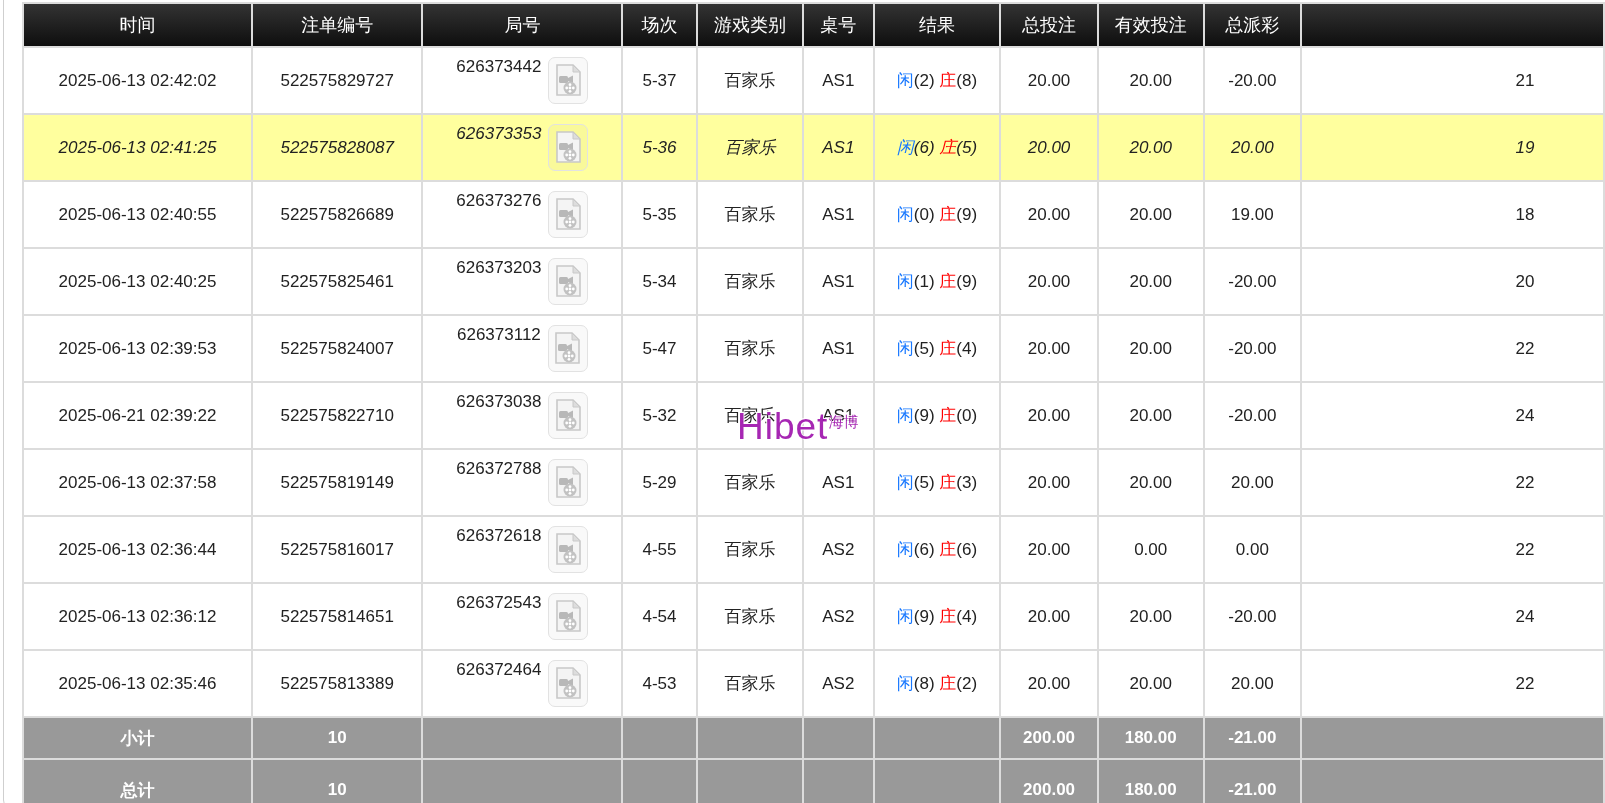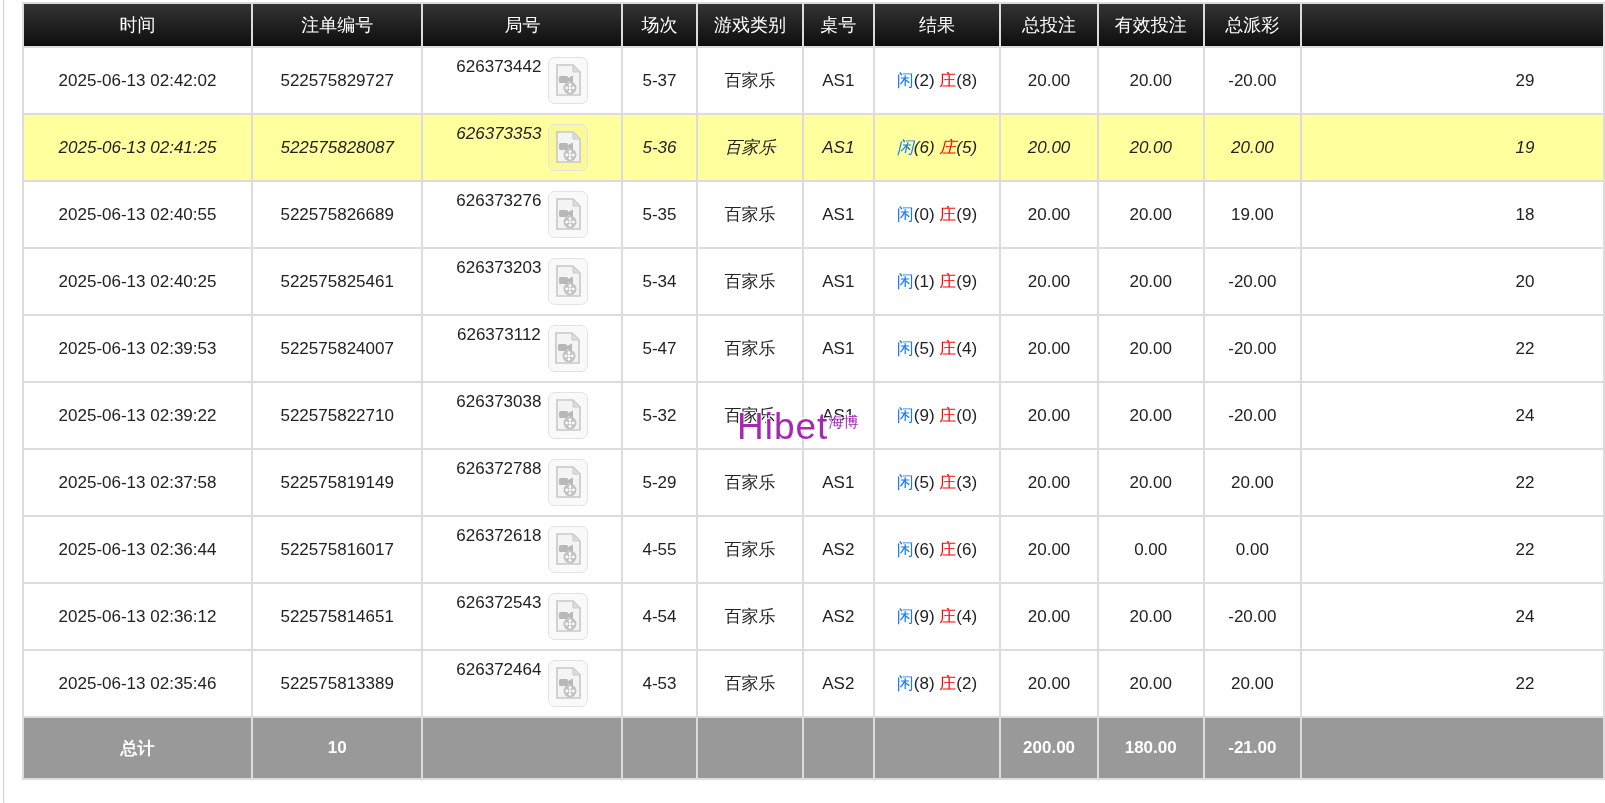--- a/index.html
+++ b/index.html
@@ -102,21 +102,21 @@
               </svg>
             </button>
           </span></td>
         <td>5-37</td>
         <td>百家乐</td>
         <td>AS1</td>
         <td><span class="player">闲</span><span>(2) </span><span class="banker">庄</span><span>(8)</span></td>
         <td class="blue">20.00</td>
         <td>20.00</td>
         <td class="red">-20.00</td>
-        <td class="balcell">29</td>
+        <td class="balcell">21</td>
       </tr>
       <tr class="row-highlight">
         <td>2025-06-13 02:41:25</td>
         <td>522575828087</td>
         <td><span class="roundwrap">
             <span>626373353</span>
             <button class="vbtn">
               <svg width="27" height="33" viewBox="0 0 27 33">
                 <path d="M2 1 h16 l7 7 v23 h-23 z" fill="#f4f4f4" stroke="#c8c8c8" stroke-width="1.6"></path>
                 <path d="M18 1 l7 7 h-7 z" fill="#dddddd" stroke="#c8c8c8" stroke-width="1"></path>
@@ -221,21 +221,21 @@
         <td>5-47</td>
         <td>百家乐</td>
         <td>AS1</td>
         <td><span class="player">闲</span><span>(5) </span><span class="banker">庄</span><span>(4)</span></td>
         <td class="blue">20.00</td>
         <td>20.00</td>
         <td class="red">-20.00</td>
         <td class="balcell">22</td>
       </tr>
       <tr>
-        <td>2025-06-13 02:39:22</td>
+        <td>2025-06-21 02:39:22</td>
         <td>522575822710</td>
         <td><span class="roundwrap">
             <span>626373038</span>
             <button class="vbtn">
               <svg width="27" height="33" viewBox="0 0 27 33">
                 <path d="M2 1 h16 l7 7 v23 h-23 z" fill="#f4f4f4" stroke="#c8c8c8" stroke-width="1.6"></path>
                 <path d="M18 1 l7 7 h-7 z" fill="#dddddd" stroke="#c8c8c8" stroke-width="1"></path>
                 <rect x="4" y="12" width="9" height="7" rx="1.5" fill="#b8b8b8"></rect>
                 <path d="M13 14 l5 -2.5 v8 l-5 -2.5 z" fill="#b8b8b8"></path>
                 <circle cx="15" cy="24" r="6.5" fill="#c2c2c2"></circle>
@@ -364,20 +364,33 @@
             </button>
           </span></td>
         <td>4-53</td>
         <td>百家乐</td>
         <td>AS2</td>
         <td><span class="player">闲</span><span>(8) </span><span class="banker">庄</span><span>(2)</span></td>
         <td class="blue">20.00</td>
         <td>20.00</td>
         <td>20.00</td>
         <td class="balcell">22</td>
+      </tr>
+      <tr class="row-total">
+        <td>小计</td>
+        <td>10</td>
+        <td></td>
+        <td></td>
+        <td></td>
+        <td></td>
+        <td></td>
+        <td>200.00</td>
+        <td>180.00</td>
+        <td class="red">-21.00</td>
+        <td></td>
       </tr>
       <tr class="row-total row-grand">
         <td>总计</td>
         <td>10</td>
         <td></td>
         <td></td>
         <td></td>
         <td></td>
         <td></td>
         <td>200.00</td>

